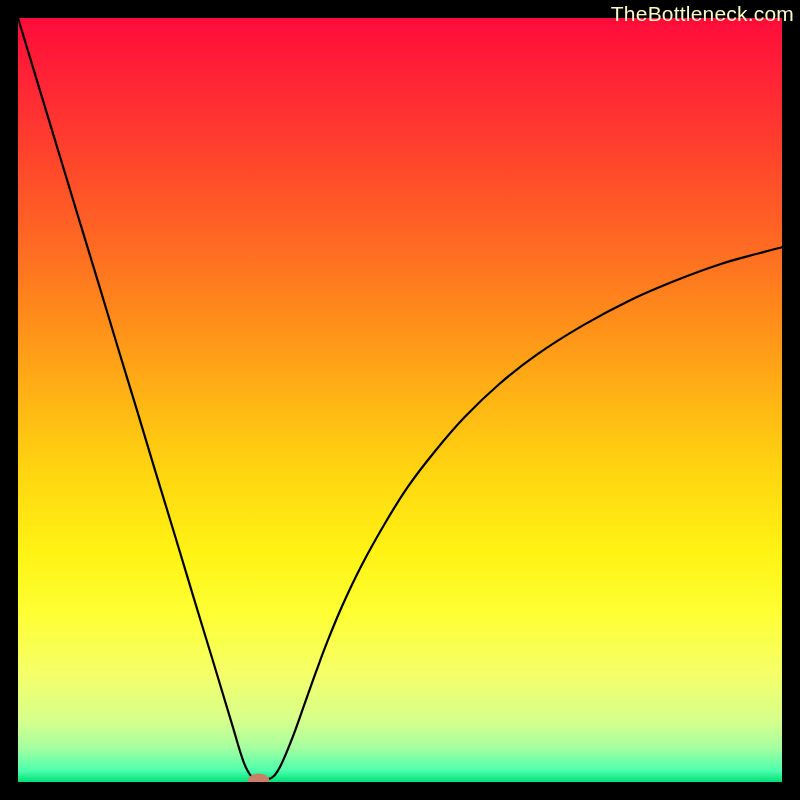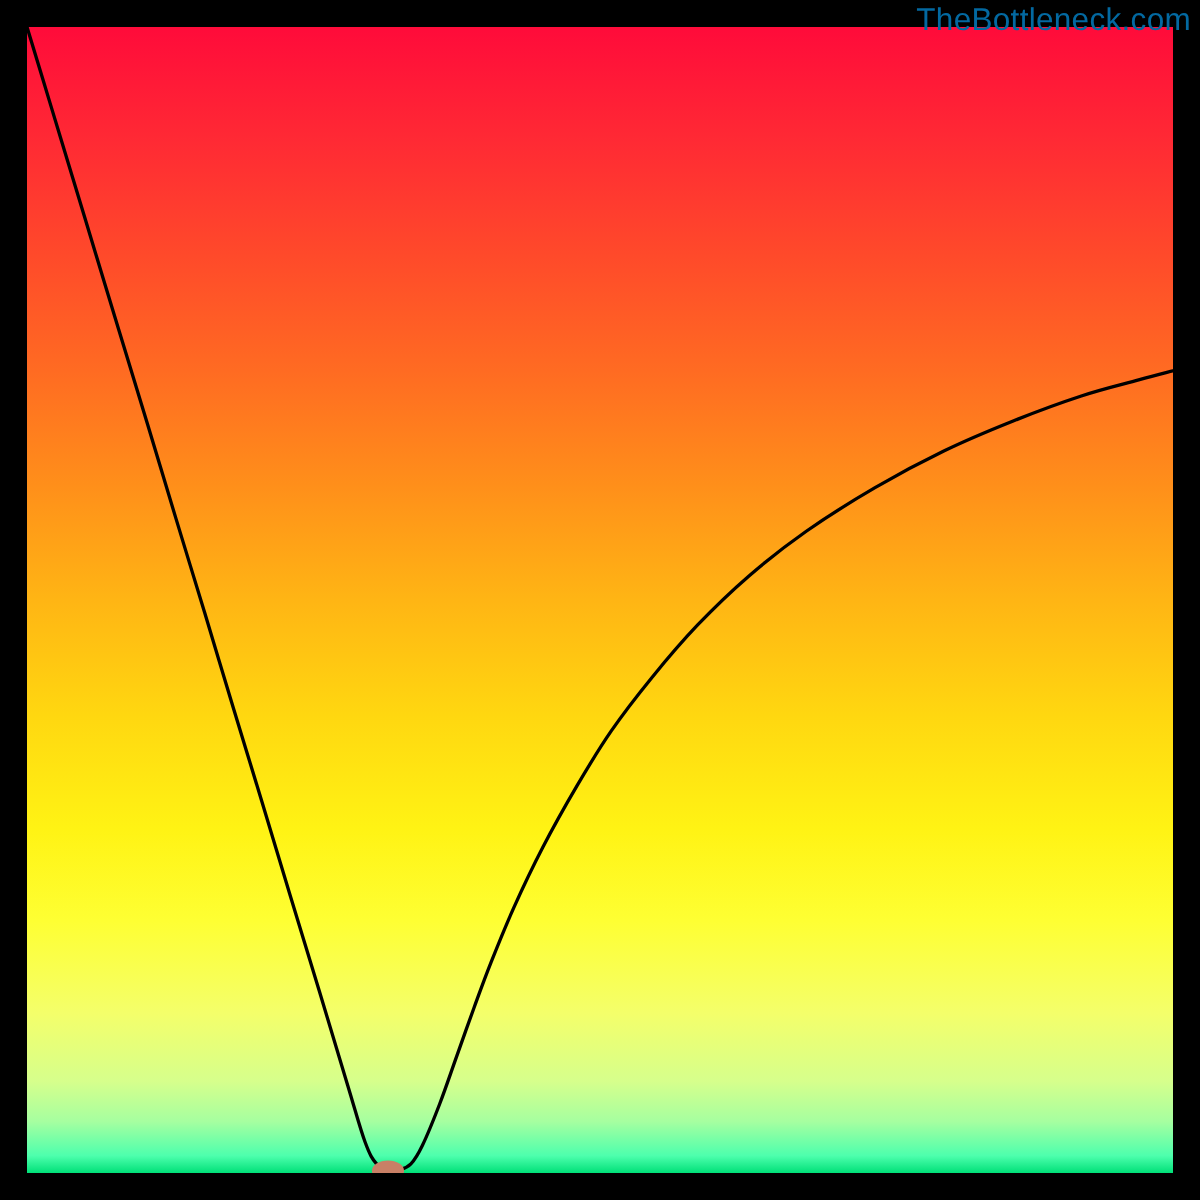--- a/index.html
+++ b/index.html
@@ -24,21 +24,21 @@
     top: 0;
     width: 764px;
     height: 764px;
   }
   .watermark {
     position: absolute;
     top: 2px;
     right: 6px;
     font-family: Arial, Helvetica, sans-serif;
     font-size: 21px;
-    color: #0369a1;
+    color: #fef9c3;
     letter-spacing: 0.2px;
   }
   svg { display: block; }
 </style>
 </head>
 <body>
 
 <div class="frame">
   <svg class="plot" viewBox="0 0 764 764" preserveAspectRatio="none">
     <defs>

